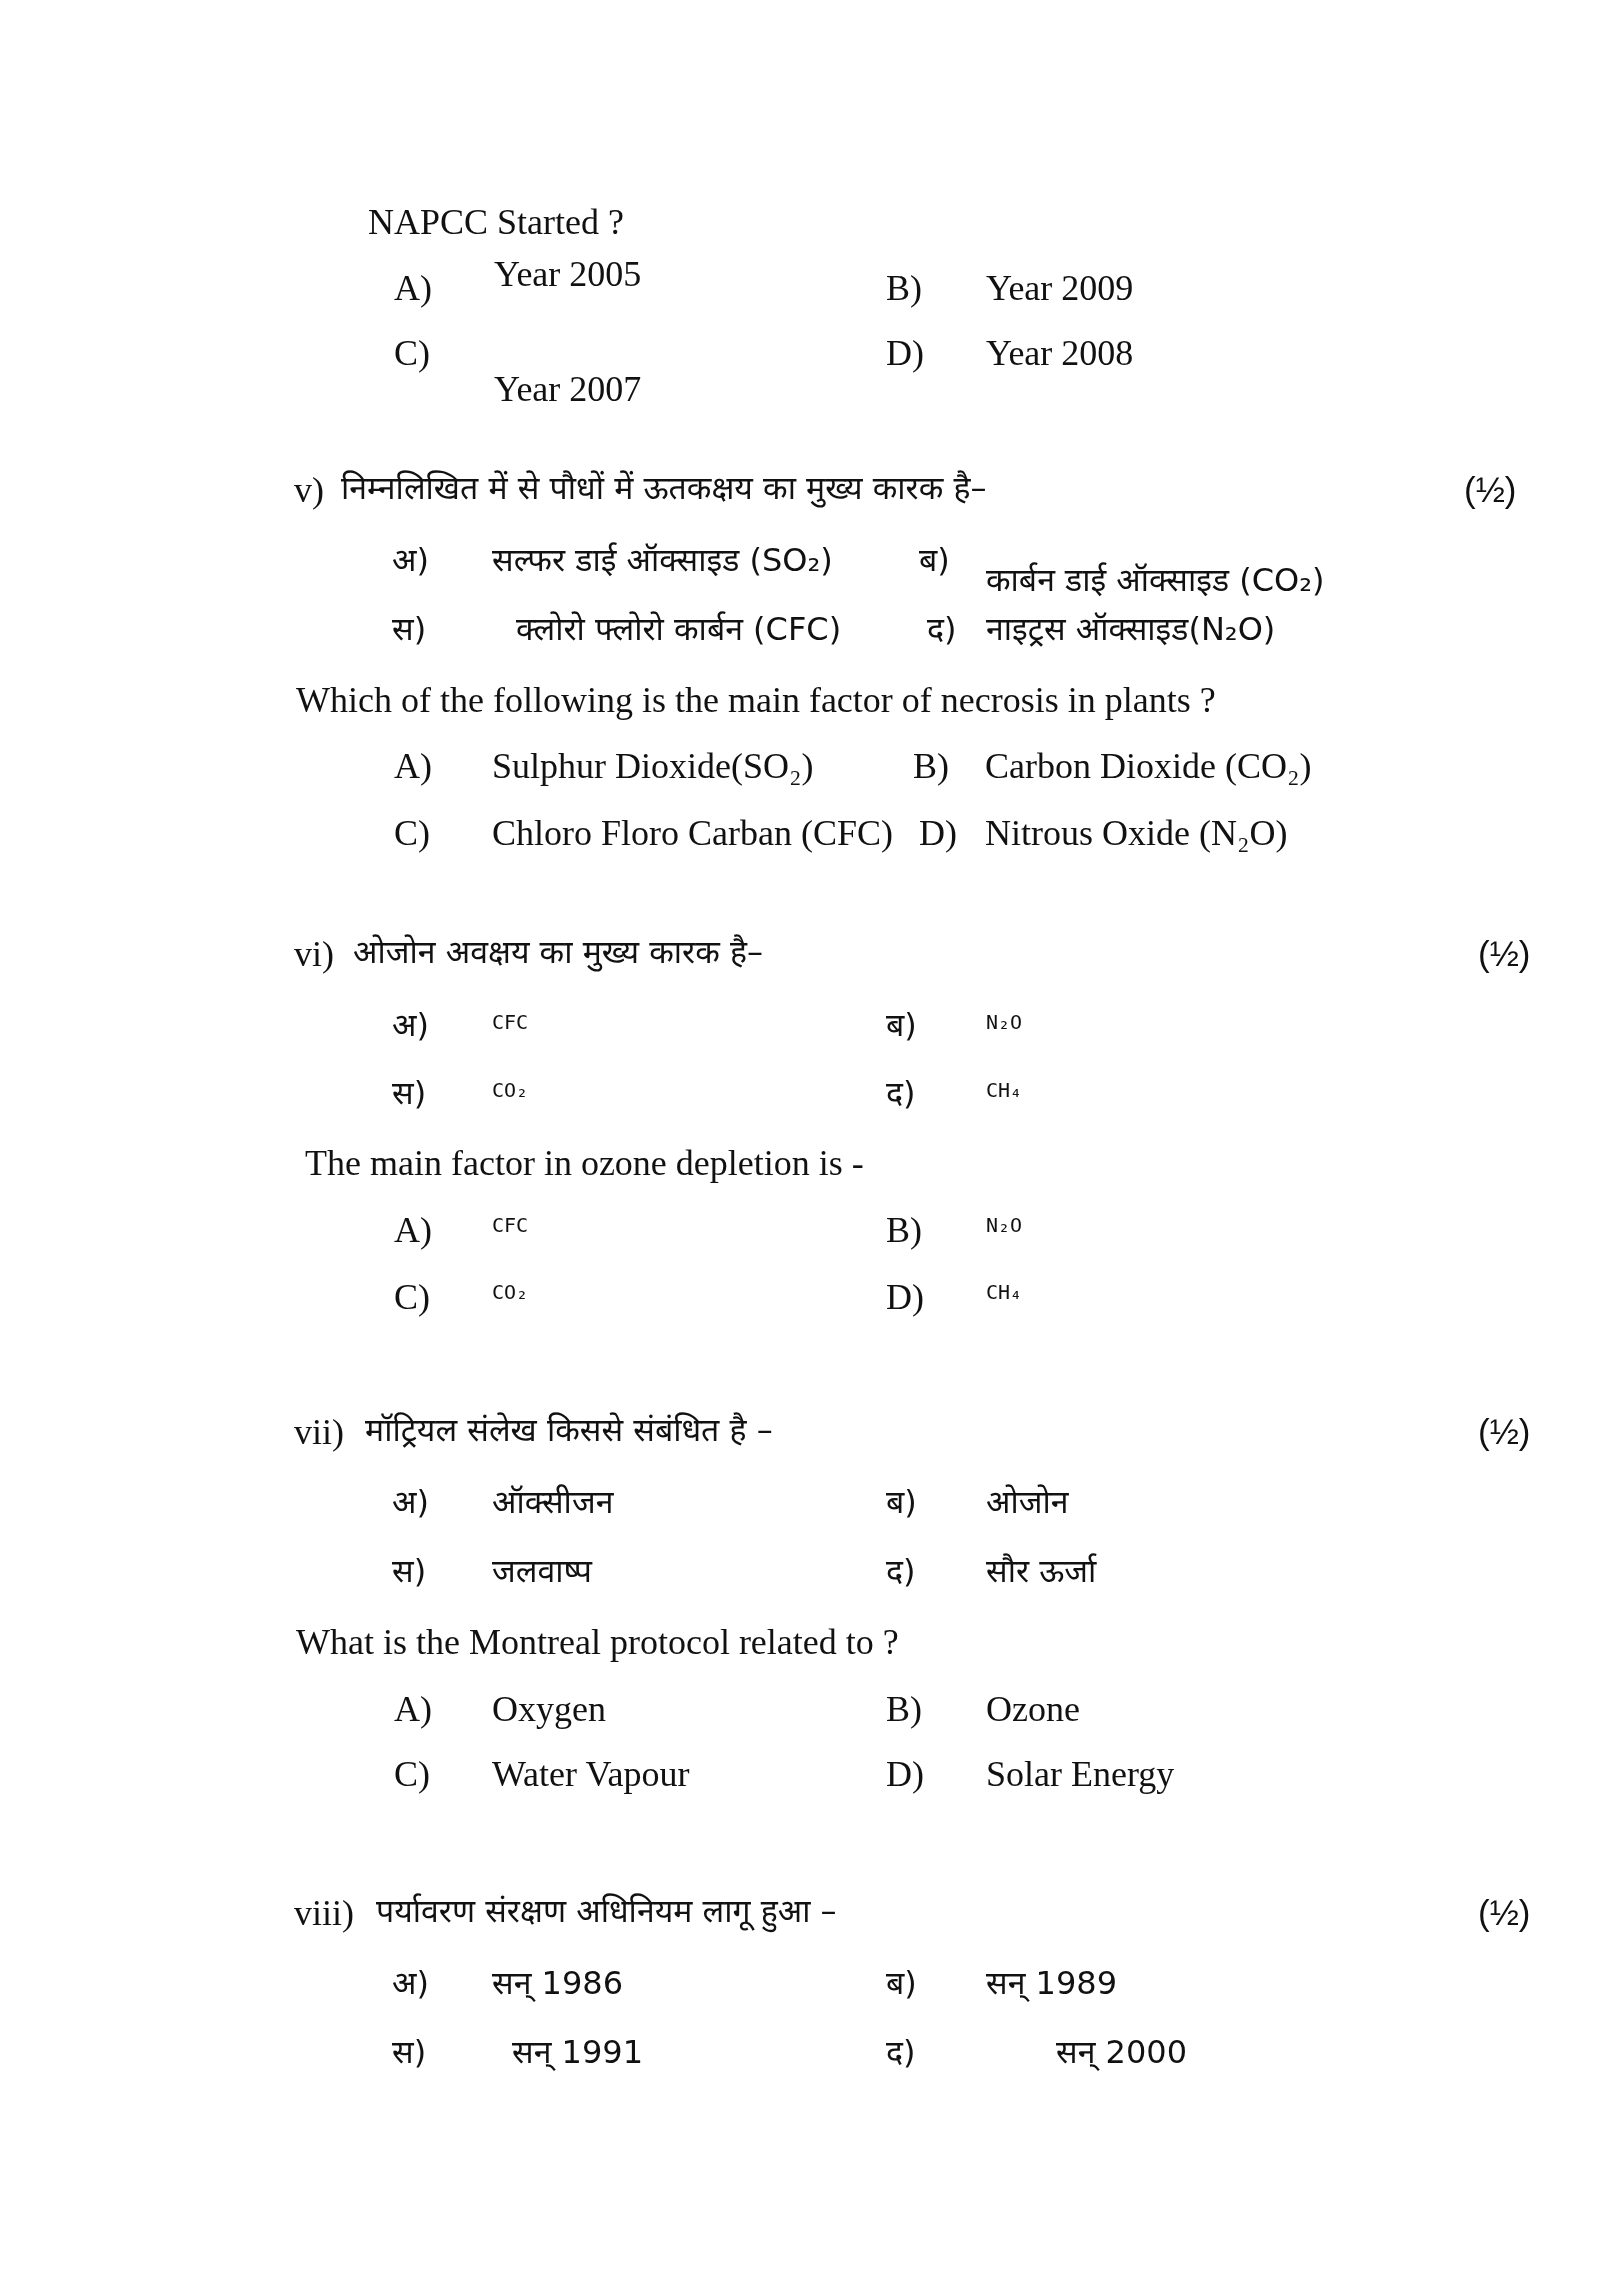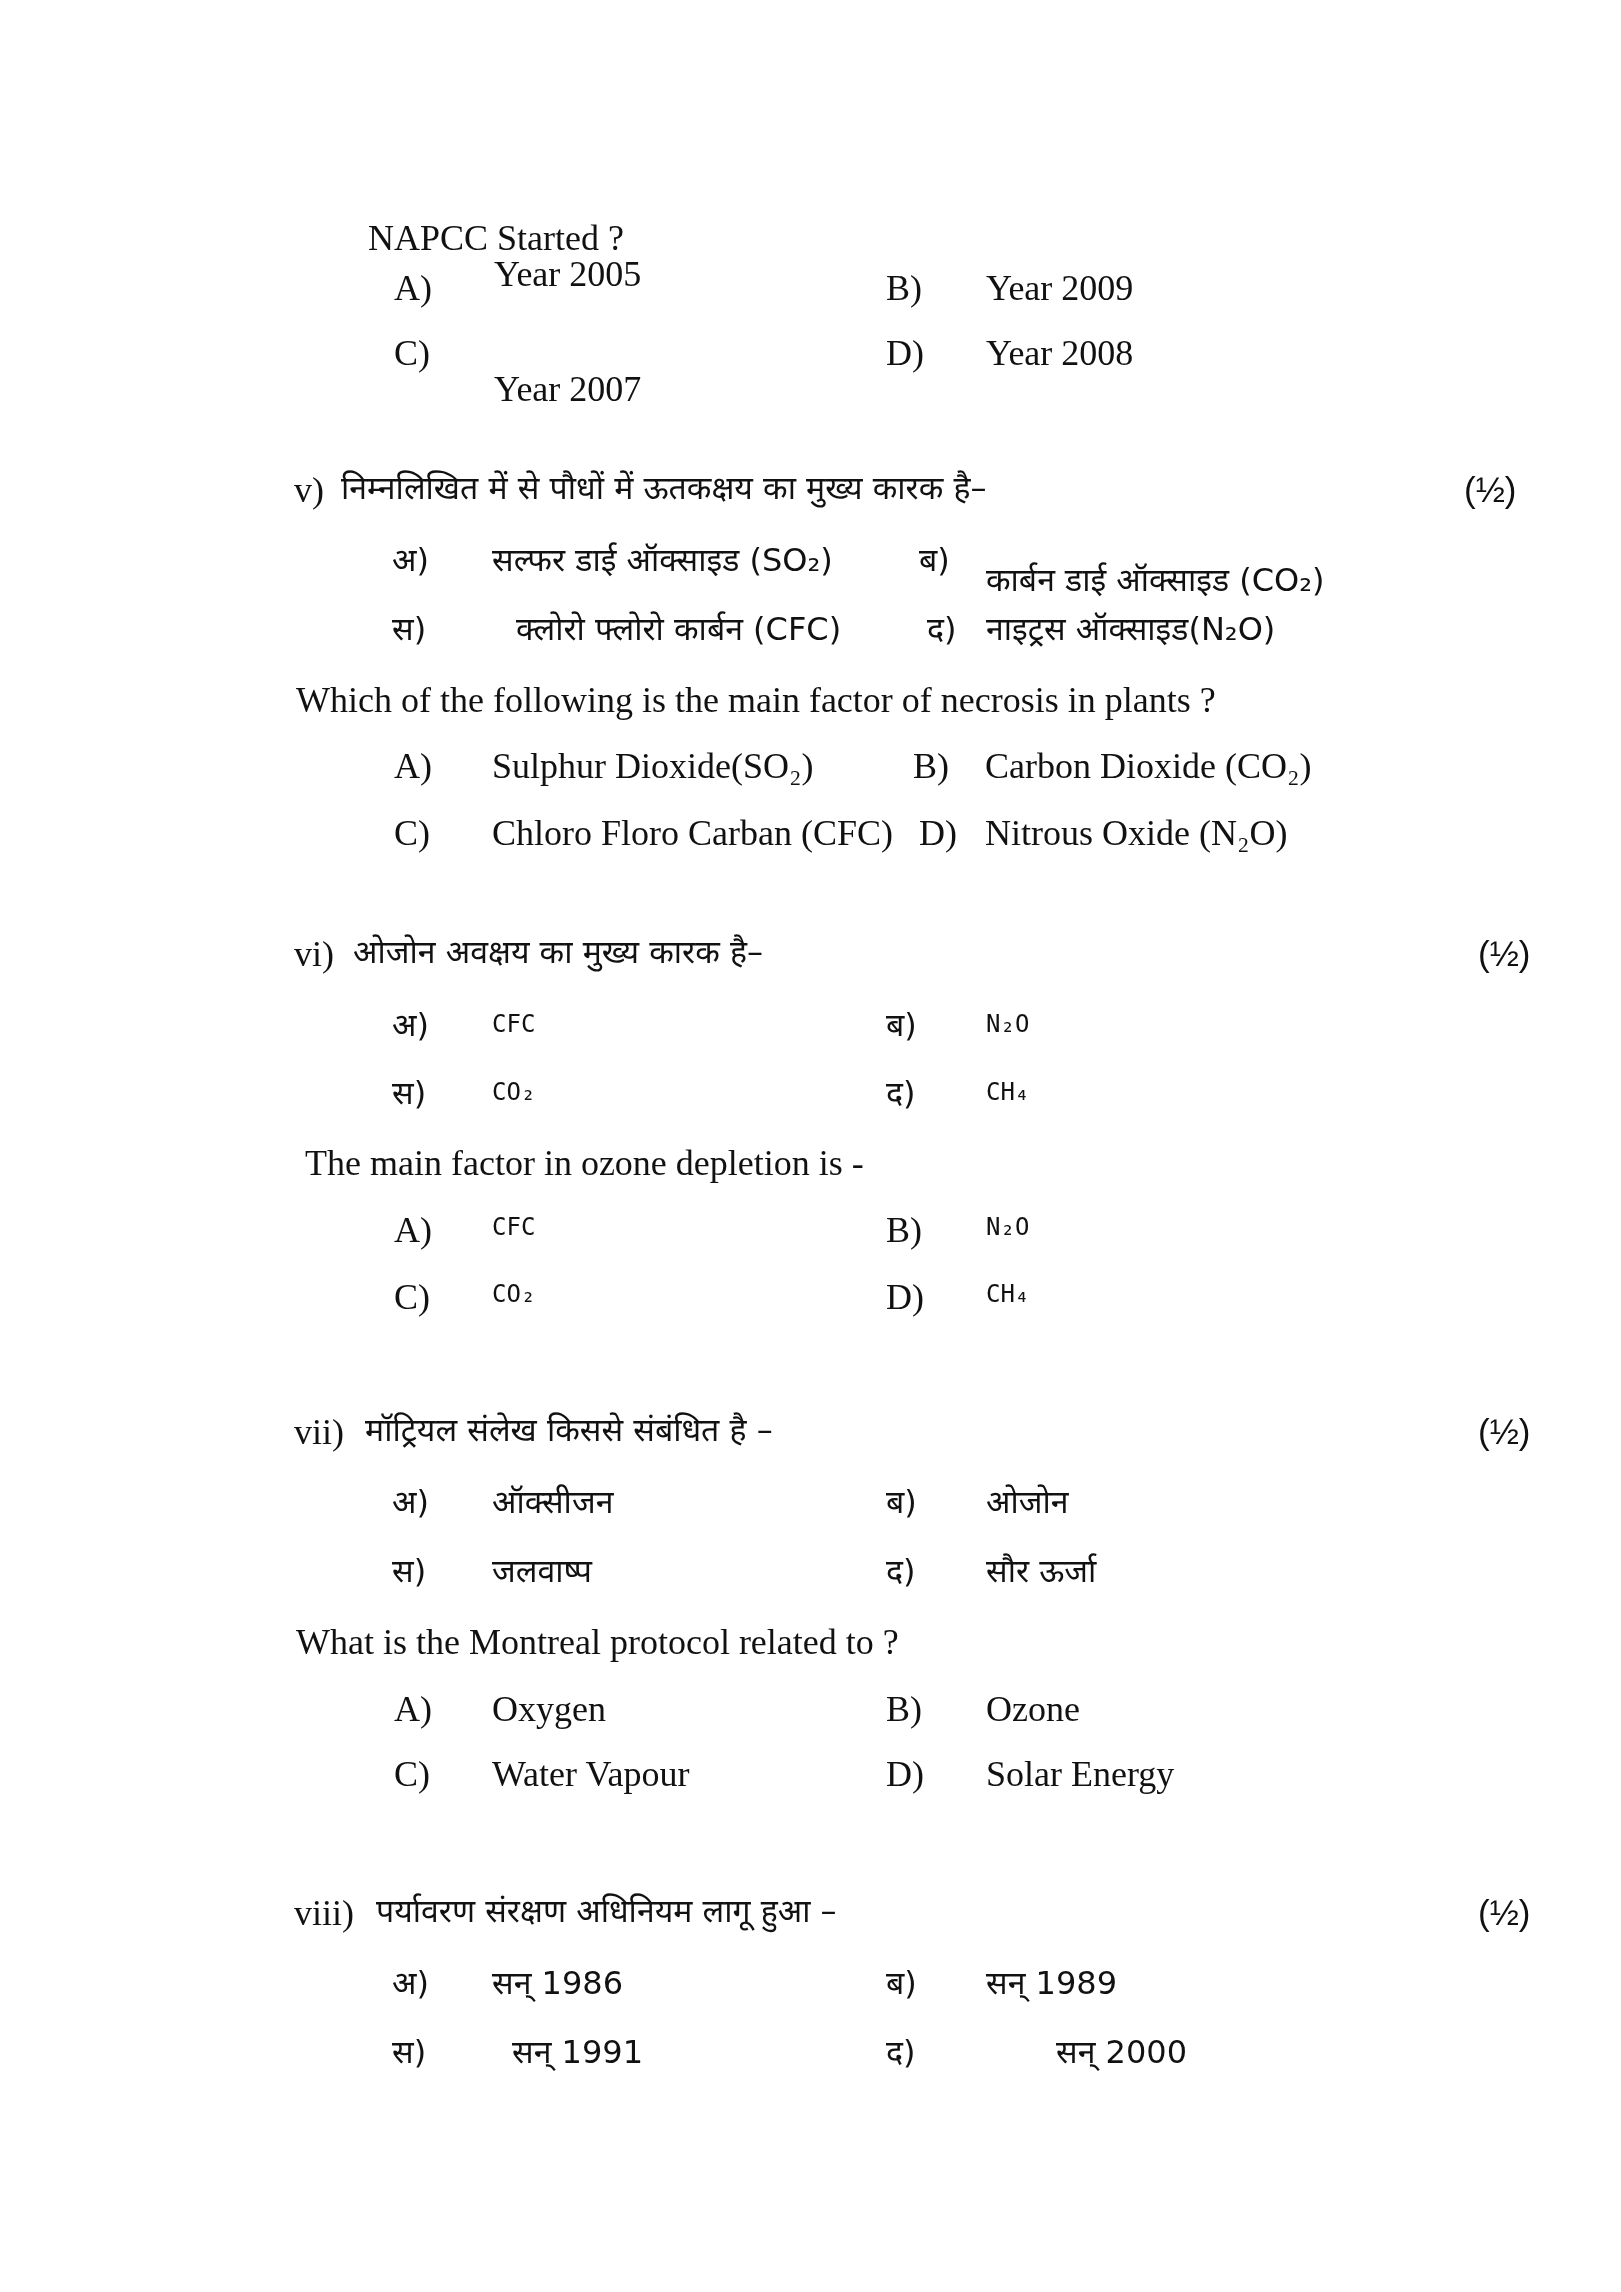--- a/index.html
+++ b/index.html
@@ -1,25 +1,25 @@
 <!DOCTYPE html>
 <html><head>
 <meta charset="utf-8">
 <style>
   html, body { margin:0; padding:0; background:#ffffff; }
   body { width:1621px; height:2293px; position:relative; overflow:hidden; color:#111; }
   .t { position:absolute; white-space:nowrap; font-family:"Liberation Serif", serif; font-size:36px; line-height:1; }
   .hi { font-family:"DejaVu Sans", sans-serif; font-size:32px; }
-  .chem { font-family:"DejaVu Sans Mono", monospace; font-size:24px; }
+  .chem { font-family:"DejaVu Sans Mono", monospace; font-size:20px; }
   .marks { font-family:"Liberation Sans", sans-serif; font-size:35px; }
 </style>
 </head>
 <body>
 
-<div class="t" style="left:368px;top:204px;margin-top:16px;">NAPCC Started ?</div>
+<div class="t" style="left:368px;top:204px;">NAPCC Started ?</div>
 <div class="t" style="left:394px;top:270px;">A)</div>
 <div class="t" style="left:494px;top:256px;font-family:Liberation Serif, serif;">Year 2005</div>
 <div class="t" style="left:886px;top:270px;">B)</div>
 <div class="t" style="left:986px;top:270px;">Year 2009</div>
 <div class="t" style="left:394px;top:335px;">C)</div>
 <div class="t" style="left:494px;top:335px;margin-top:36px;">Year 2007</div>
 <div class="t" style="left:886px;top:335px;">D)</div>
 <div class="t" style="left:986px;top:335px;">Year 2008</div>
 
 <div class="t" style="left:294px;top:472px;">v)</div>

